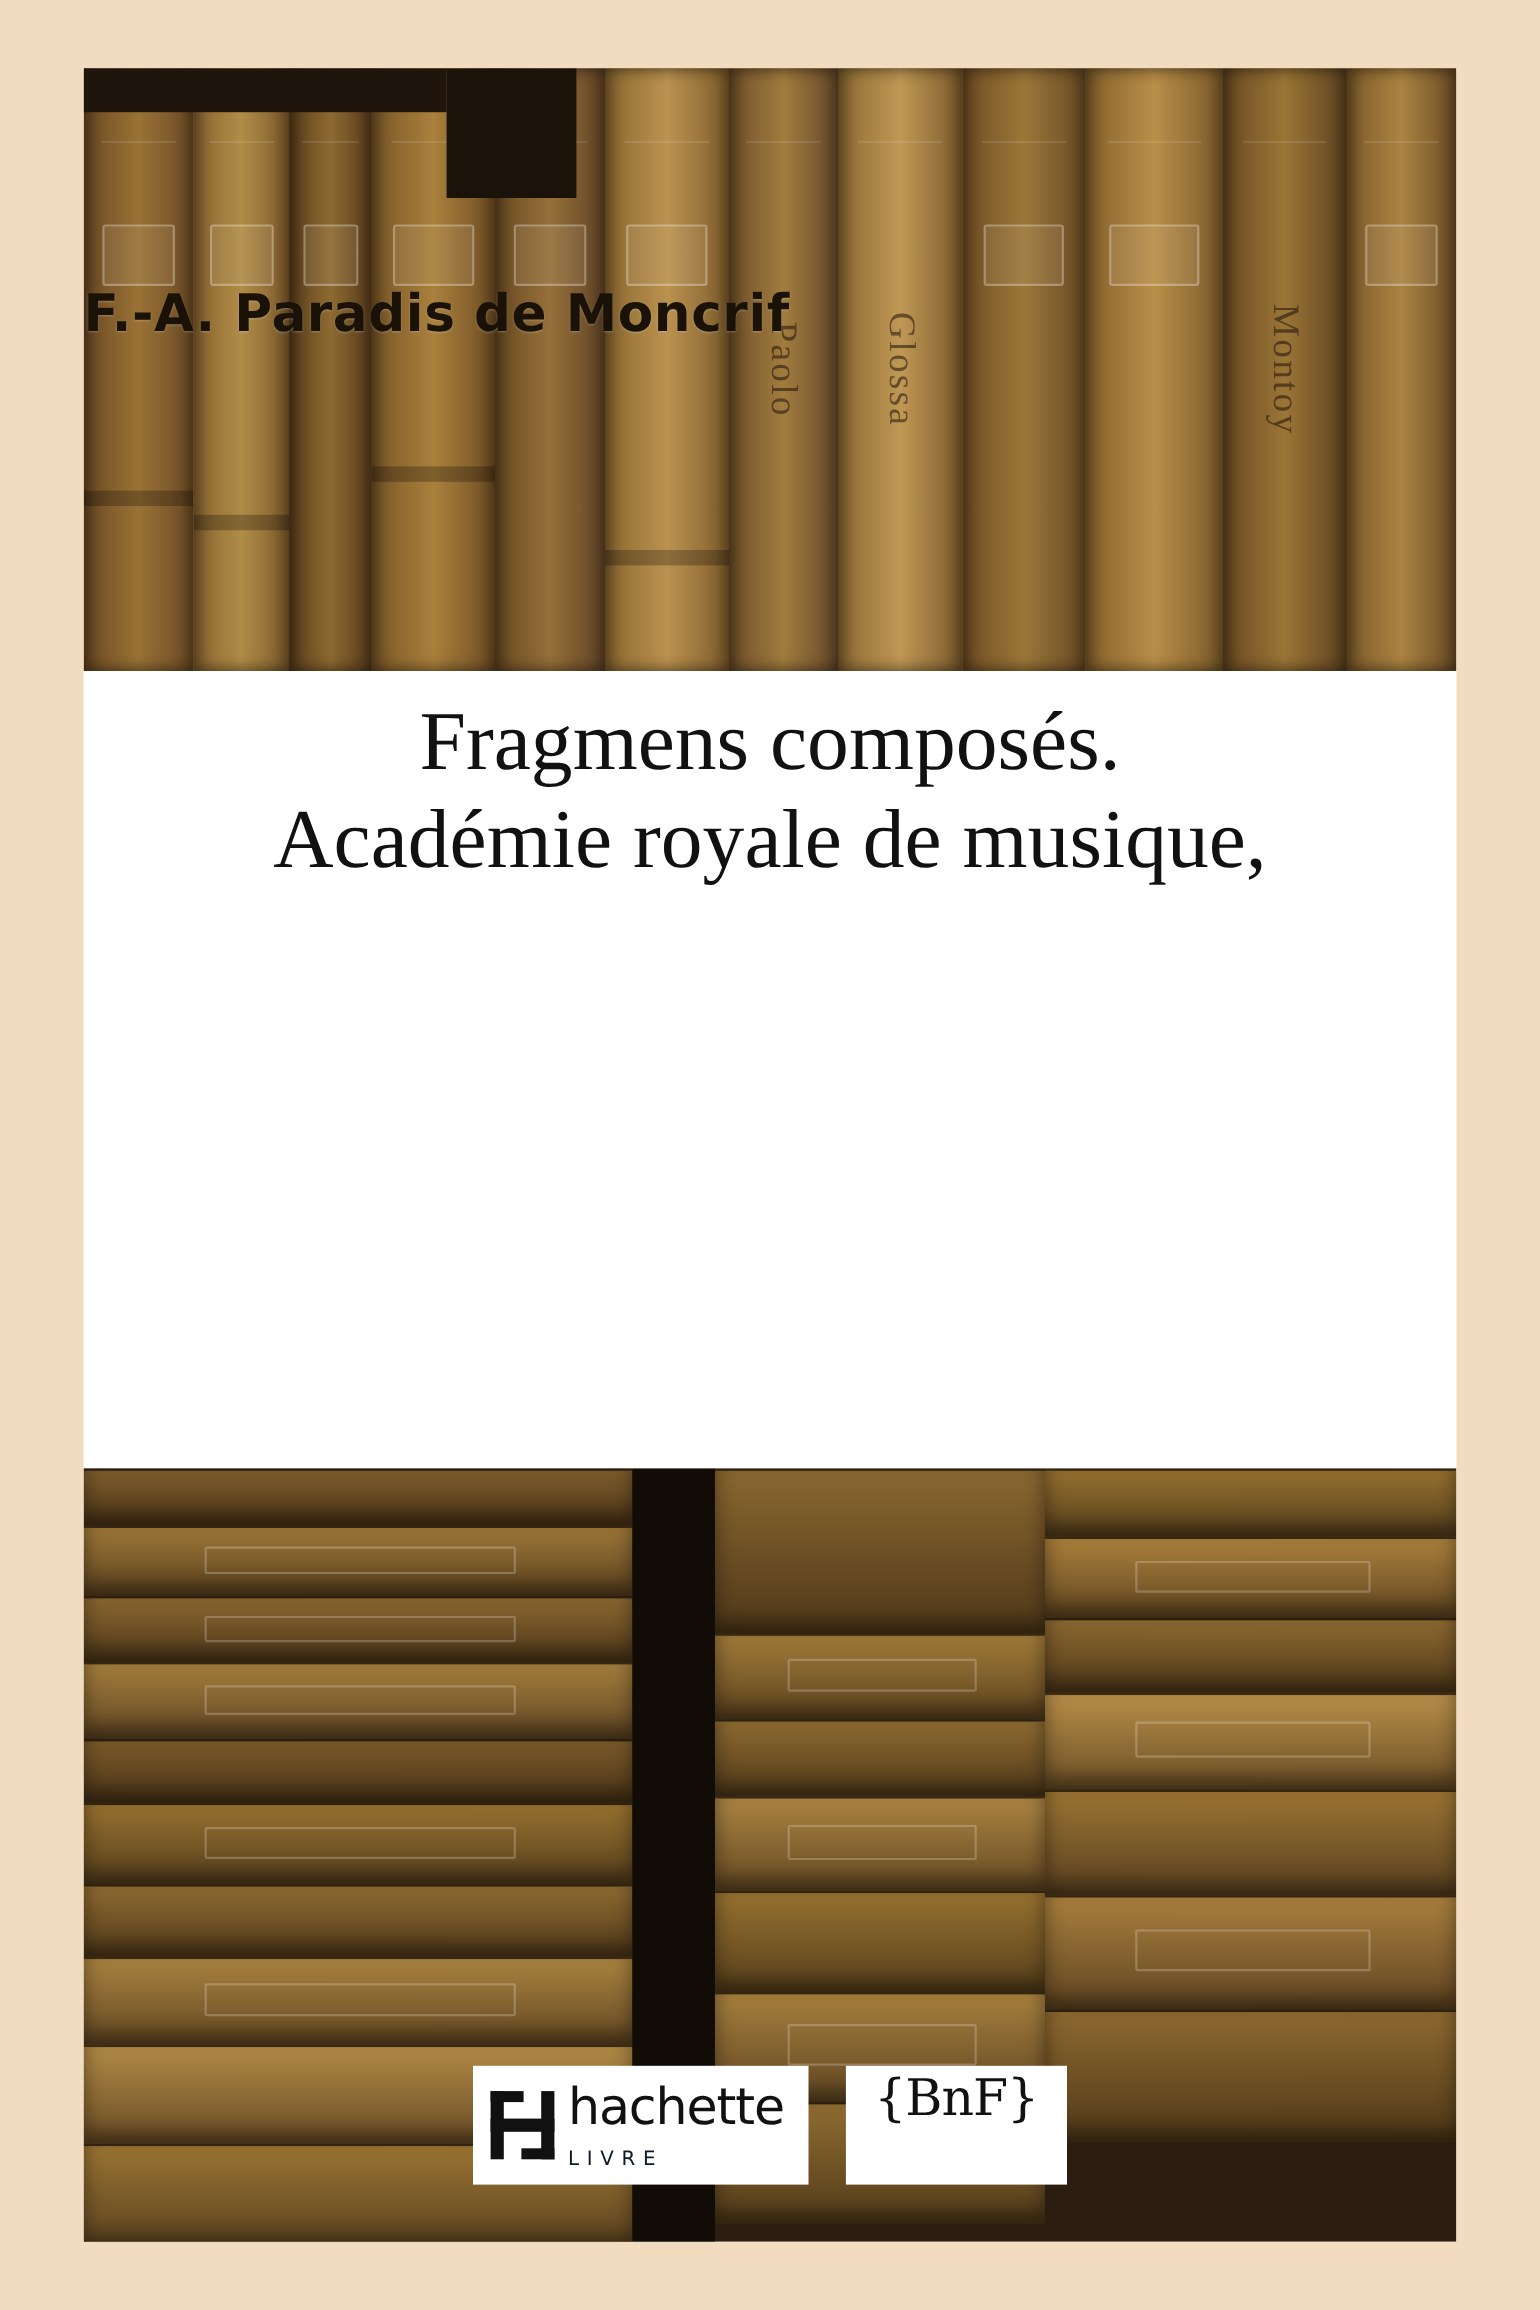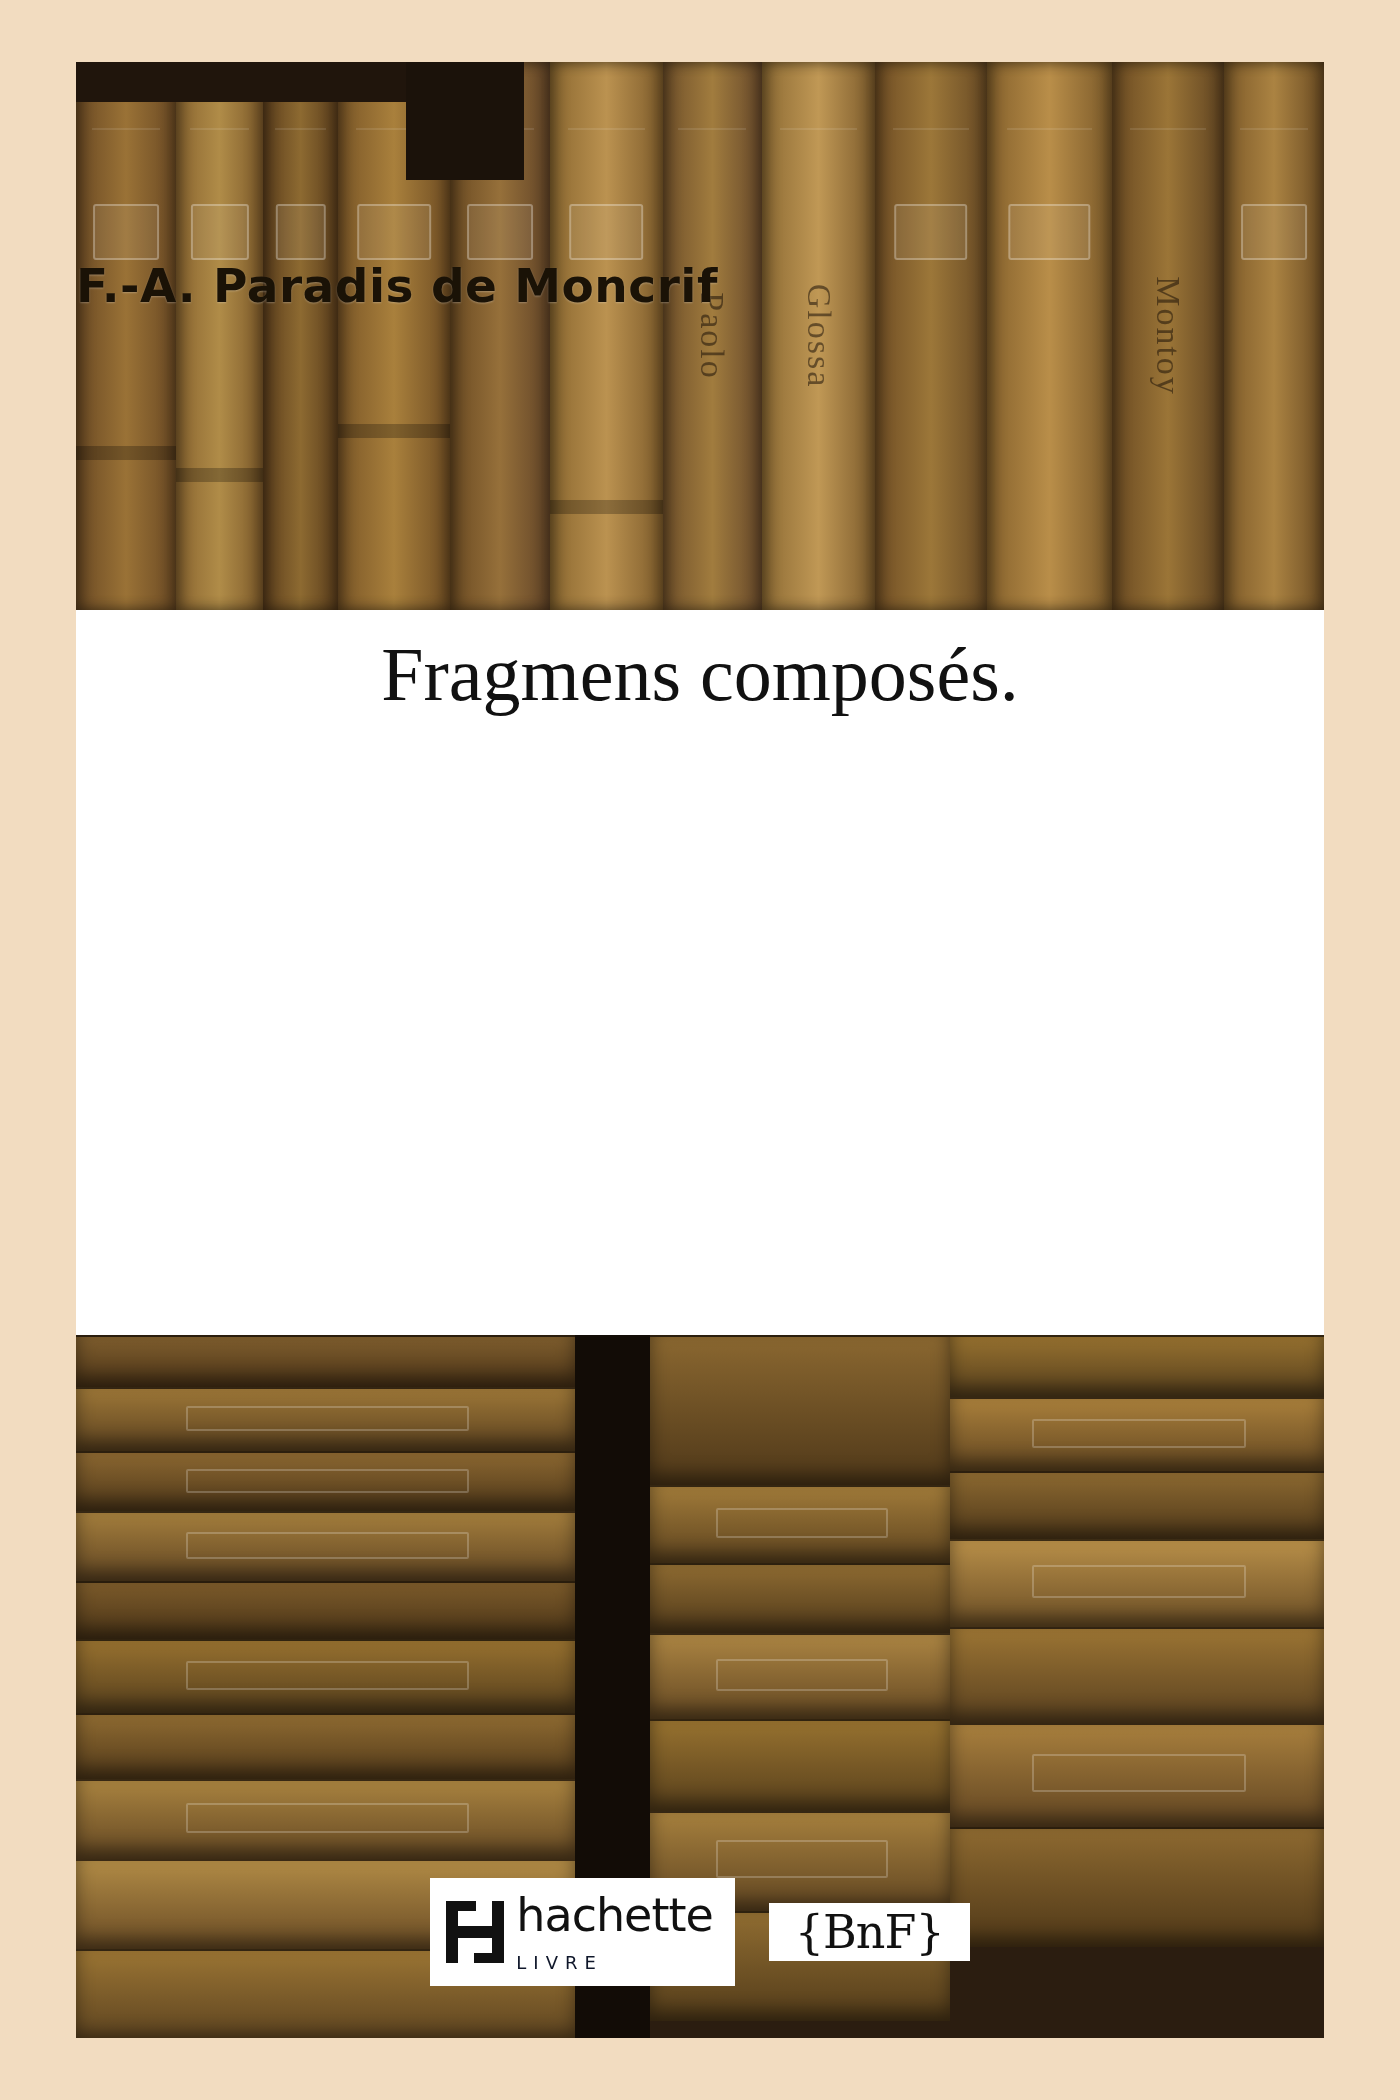--- a/index.html
+++ b/index.html
@@ -183,21 +183,20 @@
     background: #120c06;
   }
 
   
   .logos {
     position: absolute;
     left: 0;
     right: 0;
     bottom: 52px;
     display: flex;
-    align-items: center;
     justify-content: center;
     gap: 34px;
   }
   .hachette {
     display: flex;
     align-items: center;
     gap: 12px;
     background: #ffffff;
     padding: 14px 22px 14px 16px;
   }
@@ -289,20 +288,21 @@
       <div class="top-dark2"></div>
       <div class="top-dark"></div>
 
       <div class="author">F.-A. Paradis de Moncrif</div>
     </div>
 
     <div class="band-mid">
       <div class="title-wrap">
         <div class="title">
           <div>Fragmens composés.</div>
+          <div>Académie royale de musique,</div>
         </div>
       </div>
     </div>
 
     <div class="band-bottom">
 
       <div class="stackcol" style="left:0; width:40%;">
         <div class="hbook" style="height:52px;  background:linear-gradient(180deg,#7e5d2d,#4d3518);"></div>
         <div class="hbook" style="height:64px;  background:linear-gradient(180deg,#9c7637,#5d4320);">
             <div class="tag"></div>

